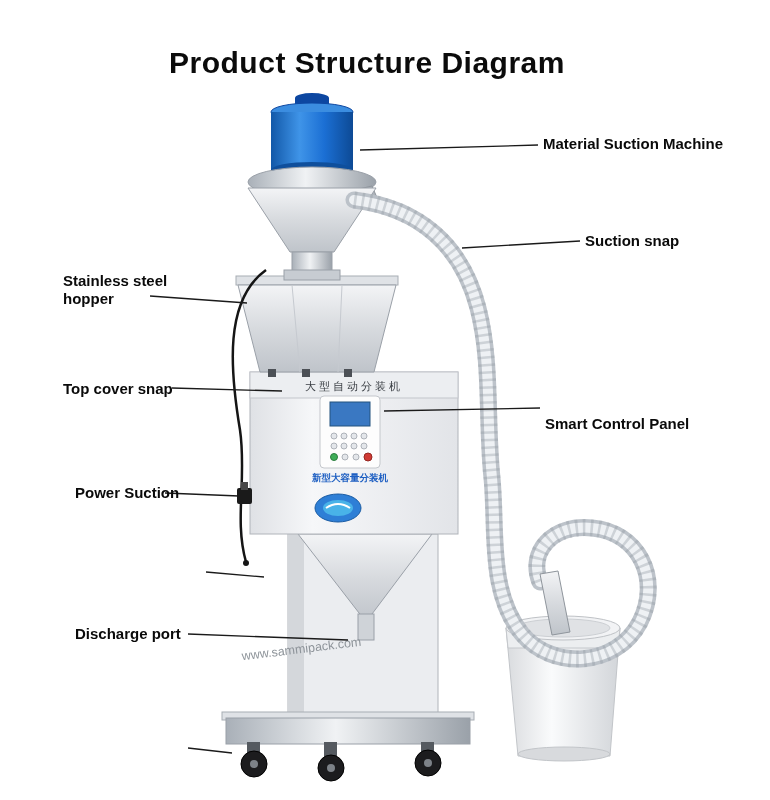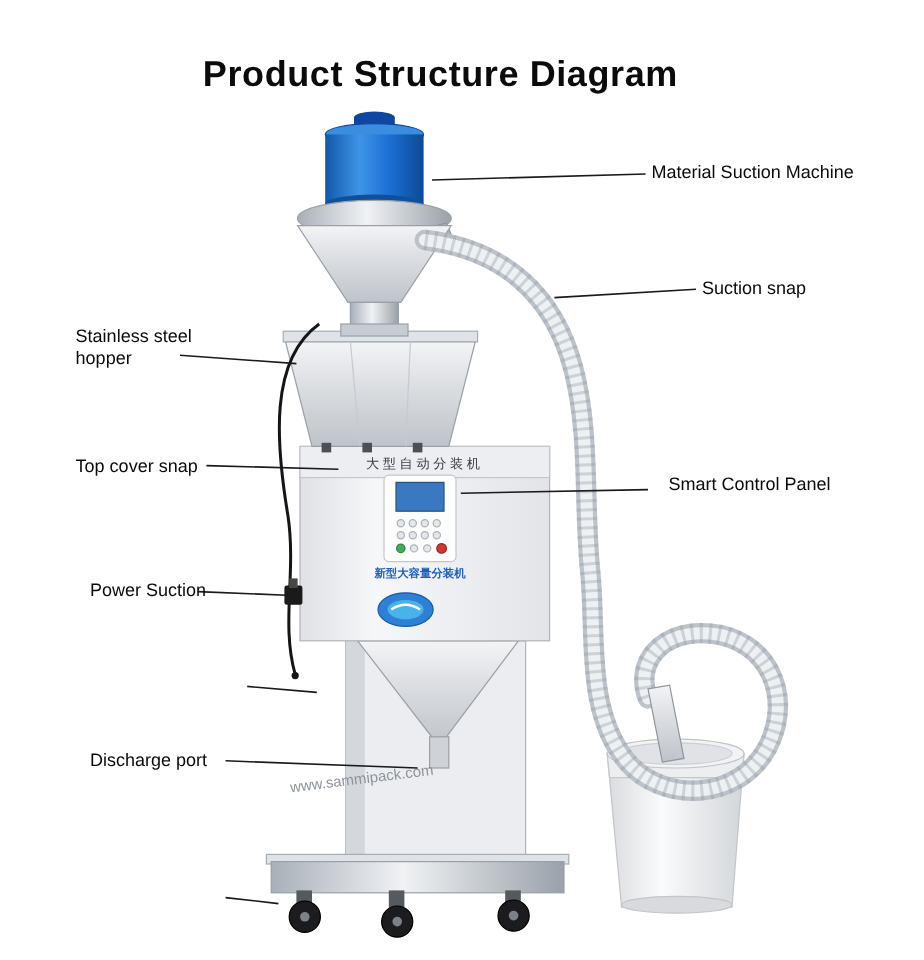--- a/index.html
+++ b/index.html
@@ -17,30 +17,30 @@
     margin: 12px;
     text-align: center;
     font-size: 30px;
     font-weight: 700;
     color: #0b0b0b;
     letter-spacing: 0.5px;
   }
   .callout-label {
     position: absolute;
     font-size: 15px;
-    font-weight: 400;
+    font-weight: 700;
     color: #0a0a0a;
     white-space: pre-line;
     line-height: 1.18;
   }
   #lbl-material  { left: 543px; top: 135px; }
   #lbl-suction   { left: 585px; top: 232px; }
   #lbl-hopper    { left: 63px;  top: 272px; }
   #lbl-topsnap   { left: 63px;  top: 380px; }
-  #lbl-panel     { left: 545px; top: 395px; margin-left: 12px; }
+  #lbl-panel     { left: 545px; top: 415px; }
   #lbl-power     { left: 75px;  top: 484px; }
   #lbl-replace   { left: 75px;  top: 538px; }
   #lbl-discharge { left: 75px;  top: 625px; }
   #lbl-casters   { left: 85px;  top: 731px; }
   svg.scene { position: absolute; left: 0; top: 0; }
 </style>
 </head>
 <body>
 
 <div class="page">

